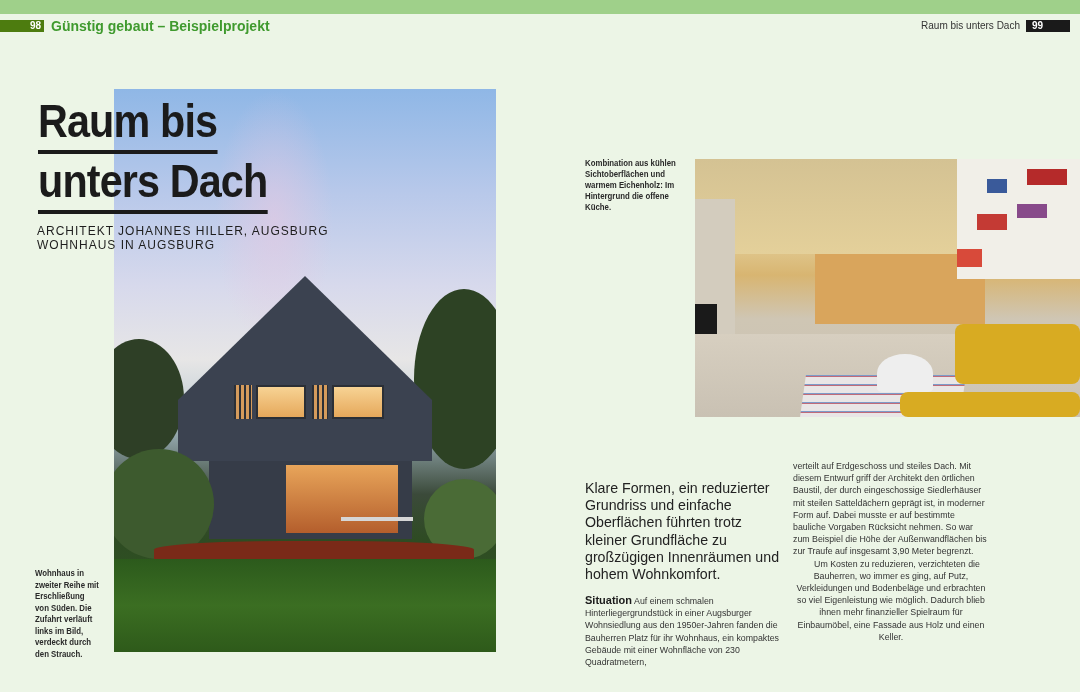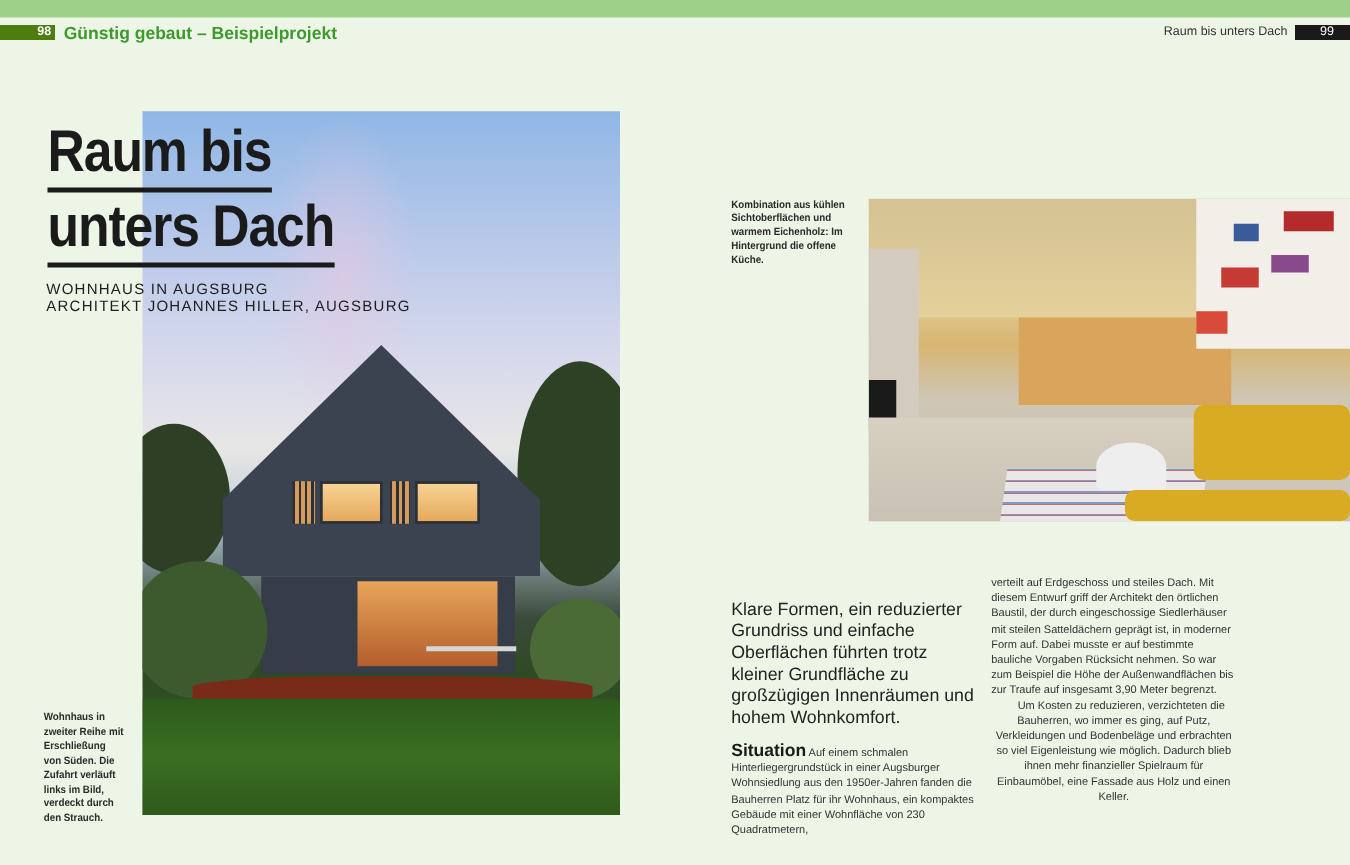--- a/index.html
+++ b/index.html
@@ -2,23 +2,23 @@
 <html><head>
 <meta charset="utf-8">
 <style>
   * { margin:0; padding:0; box-sizing:border-box; }
   html, body { width:1080px; height:692px; overflow:hidden; }
   body { background:#ecf5e6; position:relative; font-family:"Liberation Sans", sans-serif; color:#222; }
   .topbar { position:absolute; left:0; top:0; width:1080px; height:14px; background:#9fd08a; }
   .hdr-left { position:absolute; left:0; top:20px; height:12px; display:flex; align-items:center; }
   .pgnum-l { background:#4d7c0f; color:#fff; font-weight:bold; font-size:10px; width:44px; height:12px; text-align:right; padding-right:3px; line-height:12px; }
   .section-l { color:#3f9a2e; font-weight:bold; font-size:14px; margin-left:7px; line-height:12px; }
-  .hdr-right { position:absolute; right:0; top:20px; height:12px; display:flex; align-items:center; }
+  .hdr-right { position:absolute; right:10px; top:20px; height:12px; display:flex; align-items:center; }
   .section-r { color:#333; font-size:10px; margin-right:6px; line-height:12px; }
-  .pgnum-r { background:#1a1a1a; color:#fff; font-weight:normal; font-size:10px; width:44px; height:12px; padding-left:20px; line-height:12px; }
+  .pgnum-r { background:#1a1a1a; color:#fff; font-weight:bold; font-size:10px; width:44px; height:12px; padding-left:6px; line-height:12px; }
 
   
   .photo-house { position:absolute; left:114px; top:89px; width:382px; height:563px; overflow:hidden;
     background:linear-gradient(180deg,#8fb7e6 0%,#b7c8ea 18%,#d7d9ec 35%,#e7e6e6 48%,#c9d3d9 56%,#8ea1a6 62%,#3b4a3a 72%,#2e4b23 80%,#2f5e1f 100%); }
   .sky-glow { position:absolute; left:100px; top:0; width:120px; height:260px; background:radial-gradient(ellipse at center, rgba(230,200,225,0.6), rgba(230,200,225,0) 70%); }
   .tree { position:absolute; border-radius:50%; background:#2e3f26; }
   .house-gable { position:absolute; left:64px; top:187px; width:254px; height:185px; background:#3b4250;
     clip-path:polygon(50% 0, 100% 67%, 100% 100%, 0 100%, 0 67%); }
   .house-lower { position:absolute; left:95px; top:372px; width:203px; height:78px; background:#363c48; }
   .win { position:absolute; background:linear-gradient(180deg,#f7d394,#e6a85b); border:2px solid #2b2f36; }
@@ -49,21 +49,21 @@
   .floor { position:absolute; left:0; top:175px; width:385px; height:83px; background:linear-gradient(180deg,#d7cfc0,#c9c1b3); }
   .rug { position:absolute; left:108px; top:216px; width:160px; height:42px; background:repeating-linear-gradient(0deg,#e9e6e6 0 4px,#c06b7a 4px 5px,#7d9bc9 5px 6px,#e9e6e6 6px 9px); transform:skewX(-8deg); }
   .sofa { position:absolute; background:#d8ab22; border-radius:8px; }
   .table-white { position:absolute; left:182px; top:195px; width:56px; height:38px; background:#eeeeee; border-radius:50% 50% 10% 10%; }
 
   
   .lead { position:absolute; left:585px; top:480px; width:200px; font-size:14.2px; line-height:17.2px; color:#222; }
   .body-col { position:absolute; font-size:8.8px; line-height:12.2px; color:#333; text-align:left; }
   .col1 { left:585px; top:594px; width:198px; }
   .col2 { left:793px; top:460px; width:196px; }
-  .body-col b { color:#1a1a1a; font-size:14px; }
+  .body-col b { color:#1a1a1a; font-size:11px; }
 </style>
 </head>
 <body>
 
 <div class="topbar"></div>
 
 <div class="hdr-left">
   <div class="pgnum-l">98</div>
   <div class="section-l">Günstig gebaut – Beispielprojekt</div>
 </div>
@@ -89,22 +89,22 @@
   <div class="bush" style="left:310px;top:390px;width:80px;height:80px;background:#4a6b36;"></div>
   <div class="mulch"></div>
   <div class="lawn"></div>
 </div>
 
 <div class="title">
   <span class="title-line">Raum bis</span>
   <span class="title-line">unters Dach</span>
 </div>
 <div class="subtitle">
+  <div>ARCHITEKT JOHANNES HILLER, AUGSBURG</div>
   <div>WOHNHAUS IN AUGSBURG</div>
-  <div>ARCHITEKT JOHANNES HILLER, AUGSBURG</div>
 </div>
 
 <div class="cap-house">Wohnhaus in zweiter Reihe mit Erschließung von Süden. Die Zufahrt verläuft links im Bild, verdeckt durch den Strauch.</div>
 <div class="cap-interior">Kombination aus kühlen Sichtoberflächen und warmem Eichenholz: Im Hintergrund die offene Küche.</div>
 
 <div class="photo-int">
   <div class="ceil"></div>
   <div class="wood-wall"></div>
   <div class="wall-left"></div>
   <div class="fireplace"></div>

